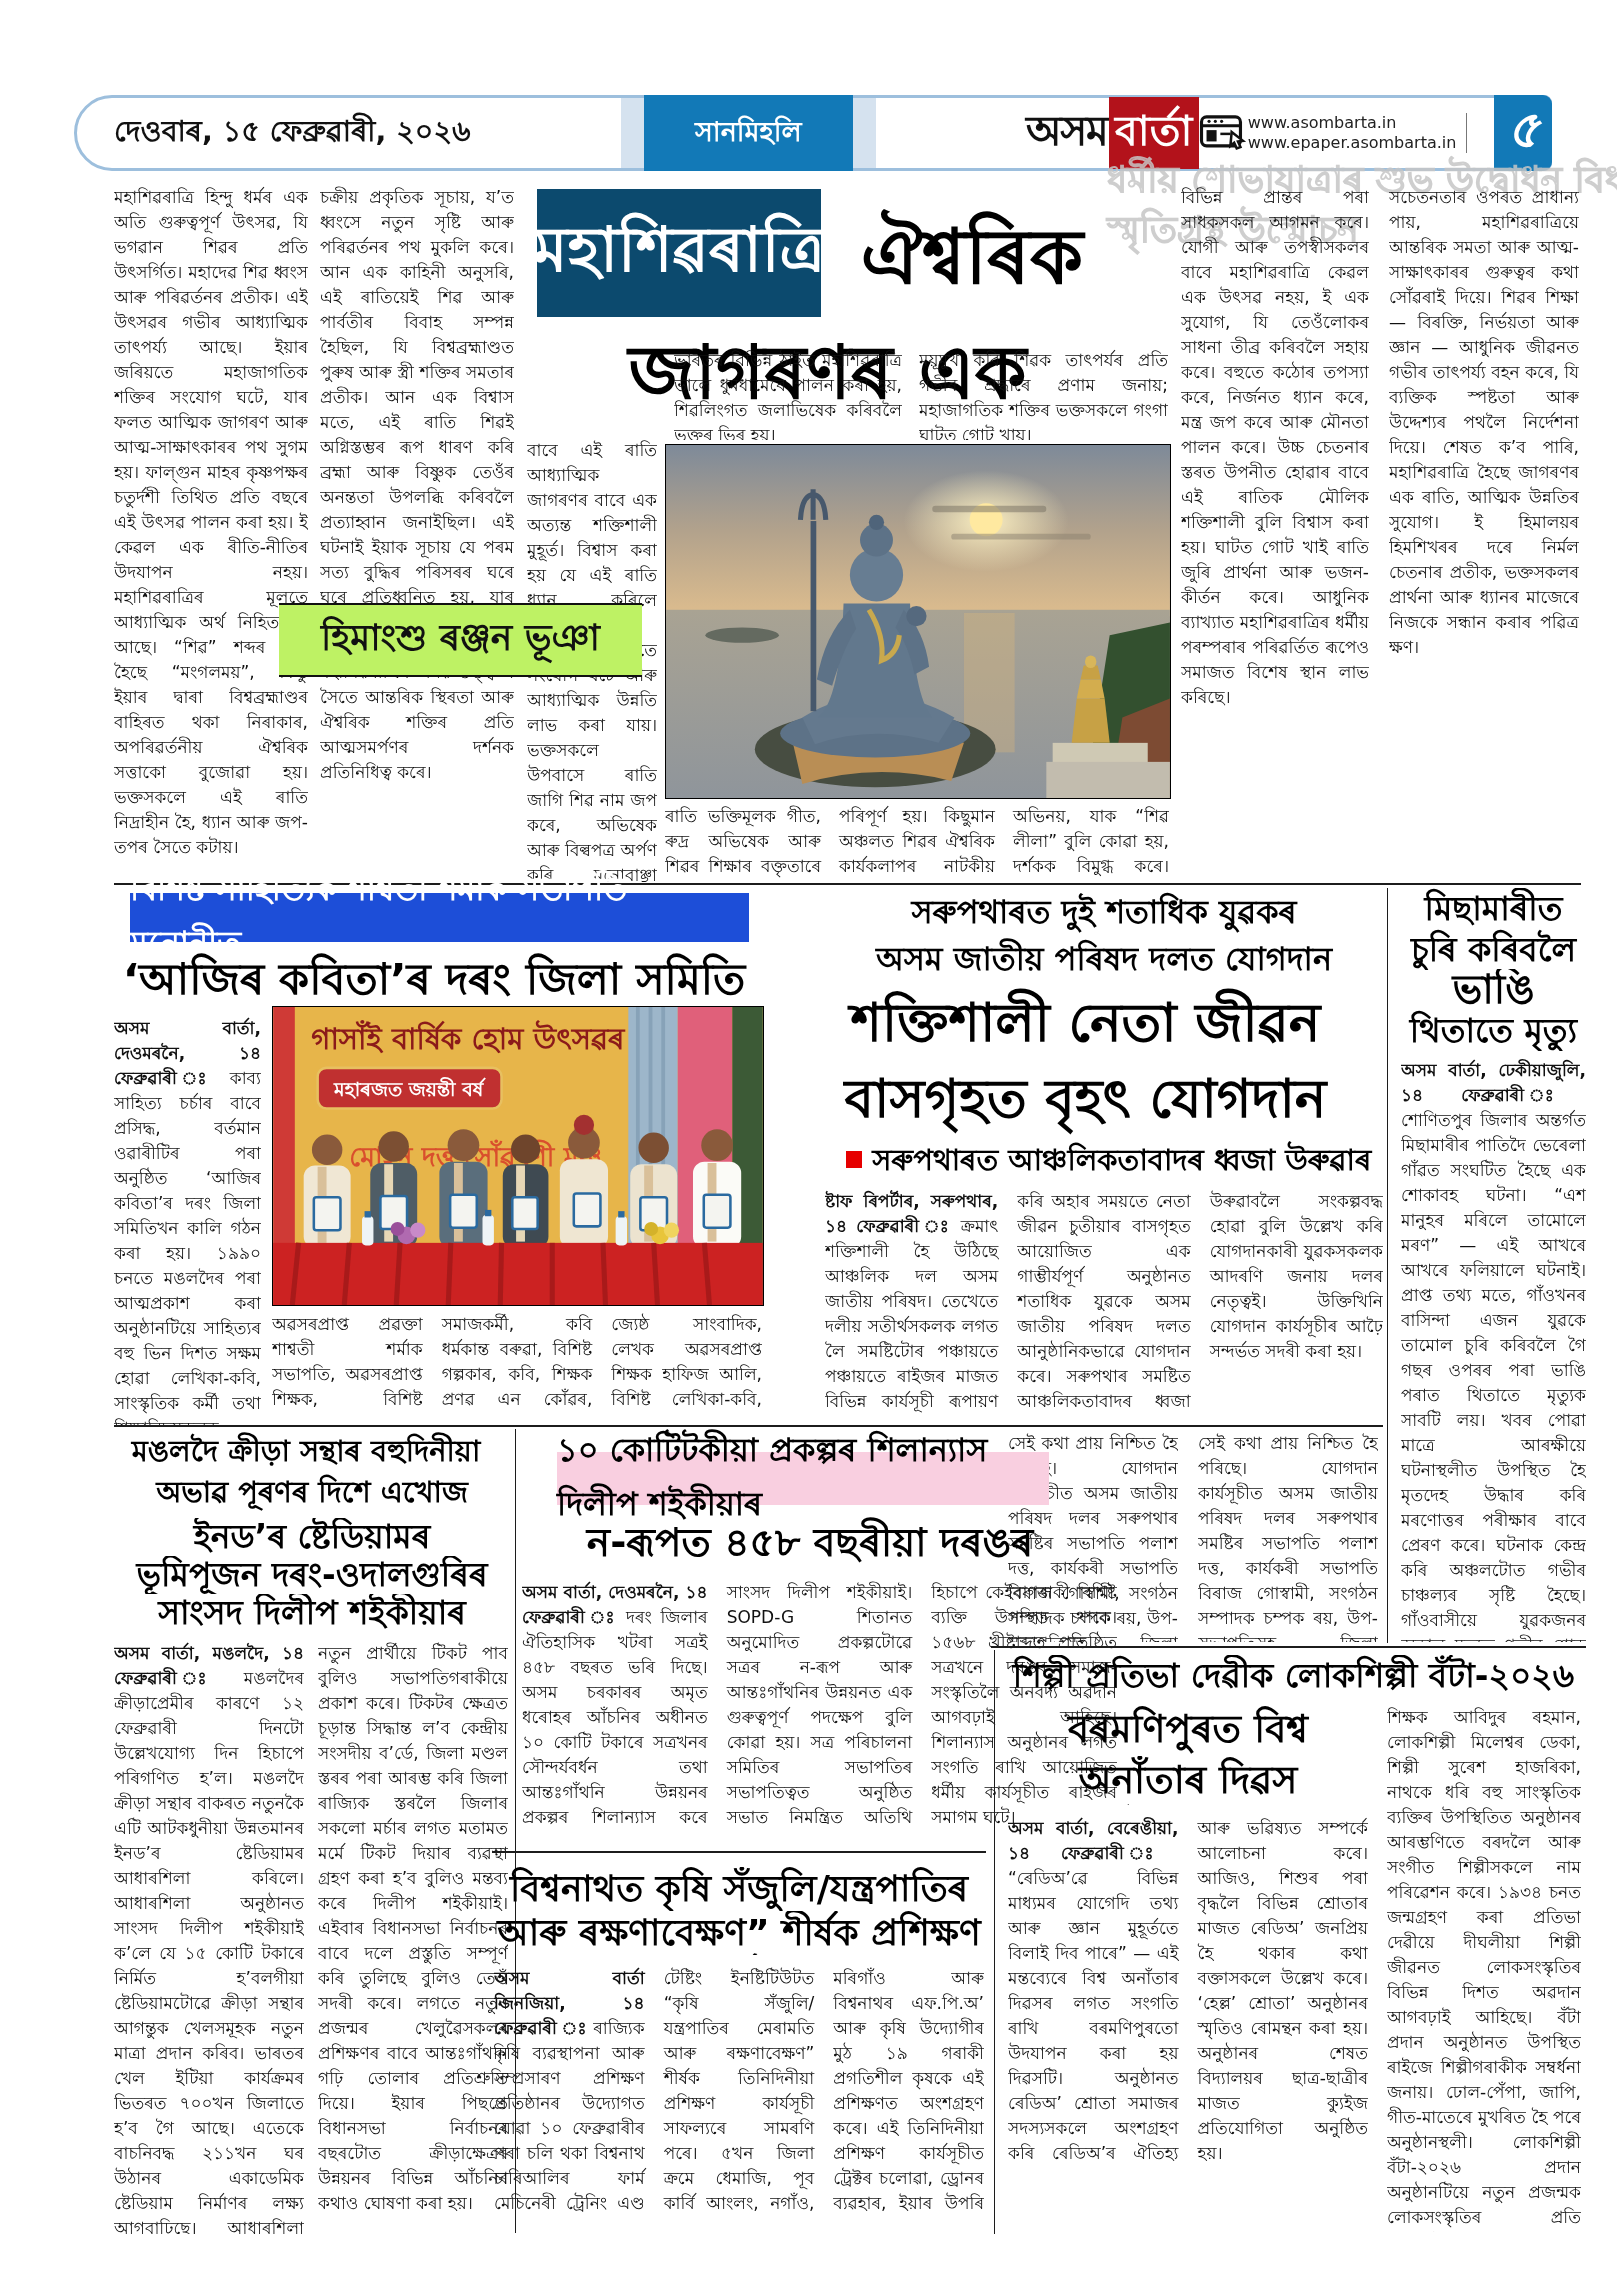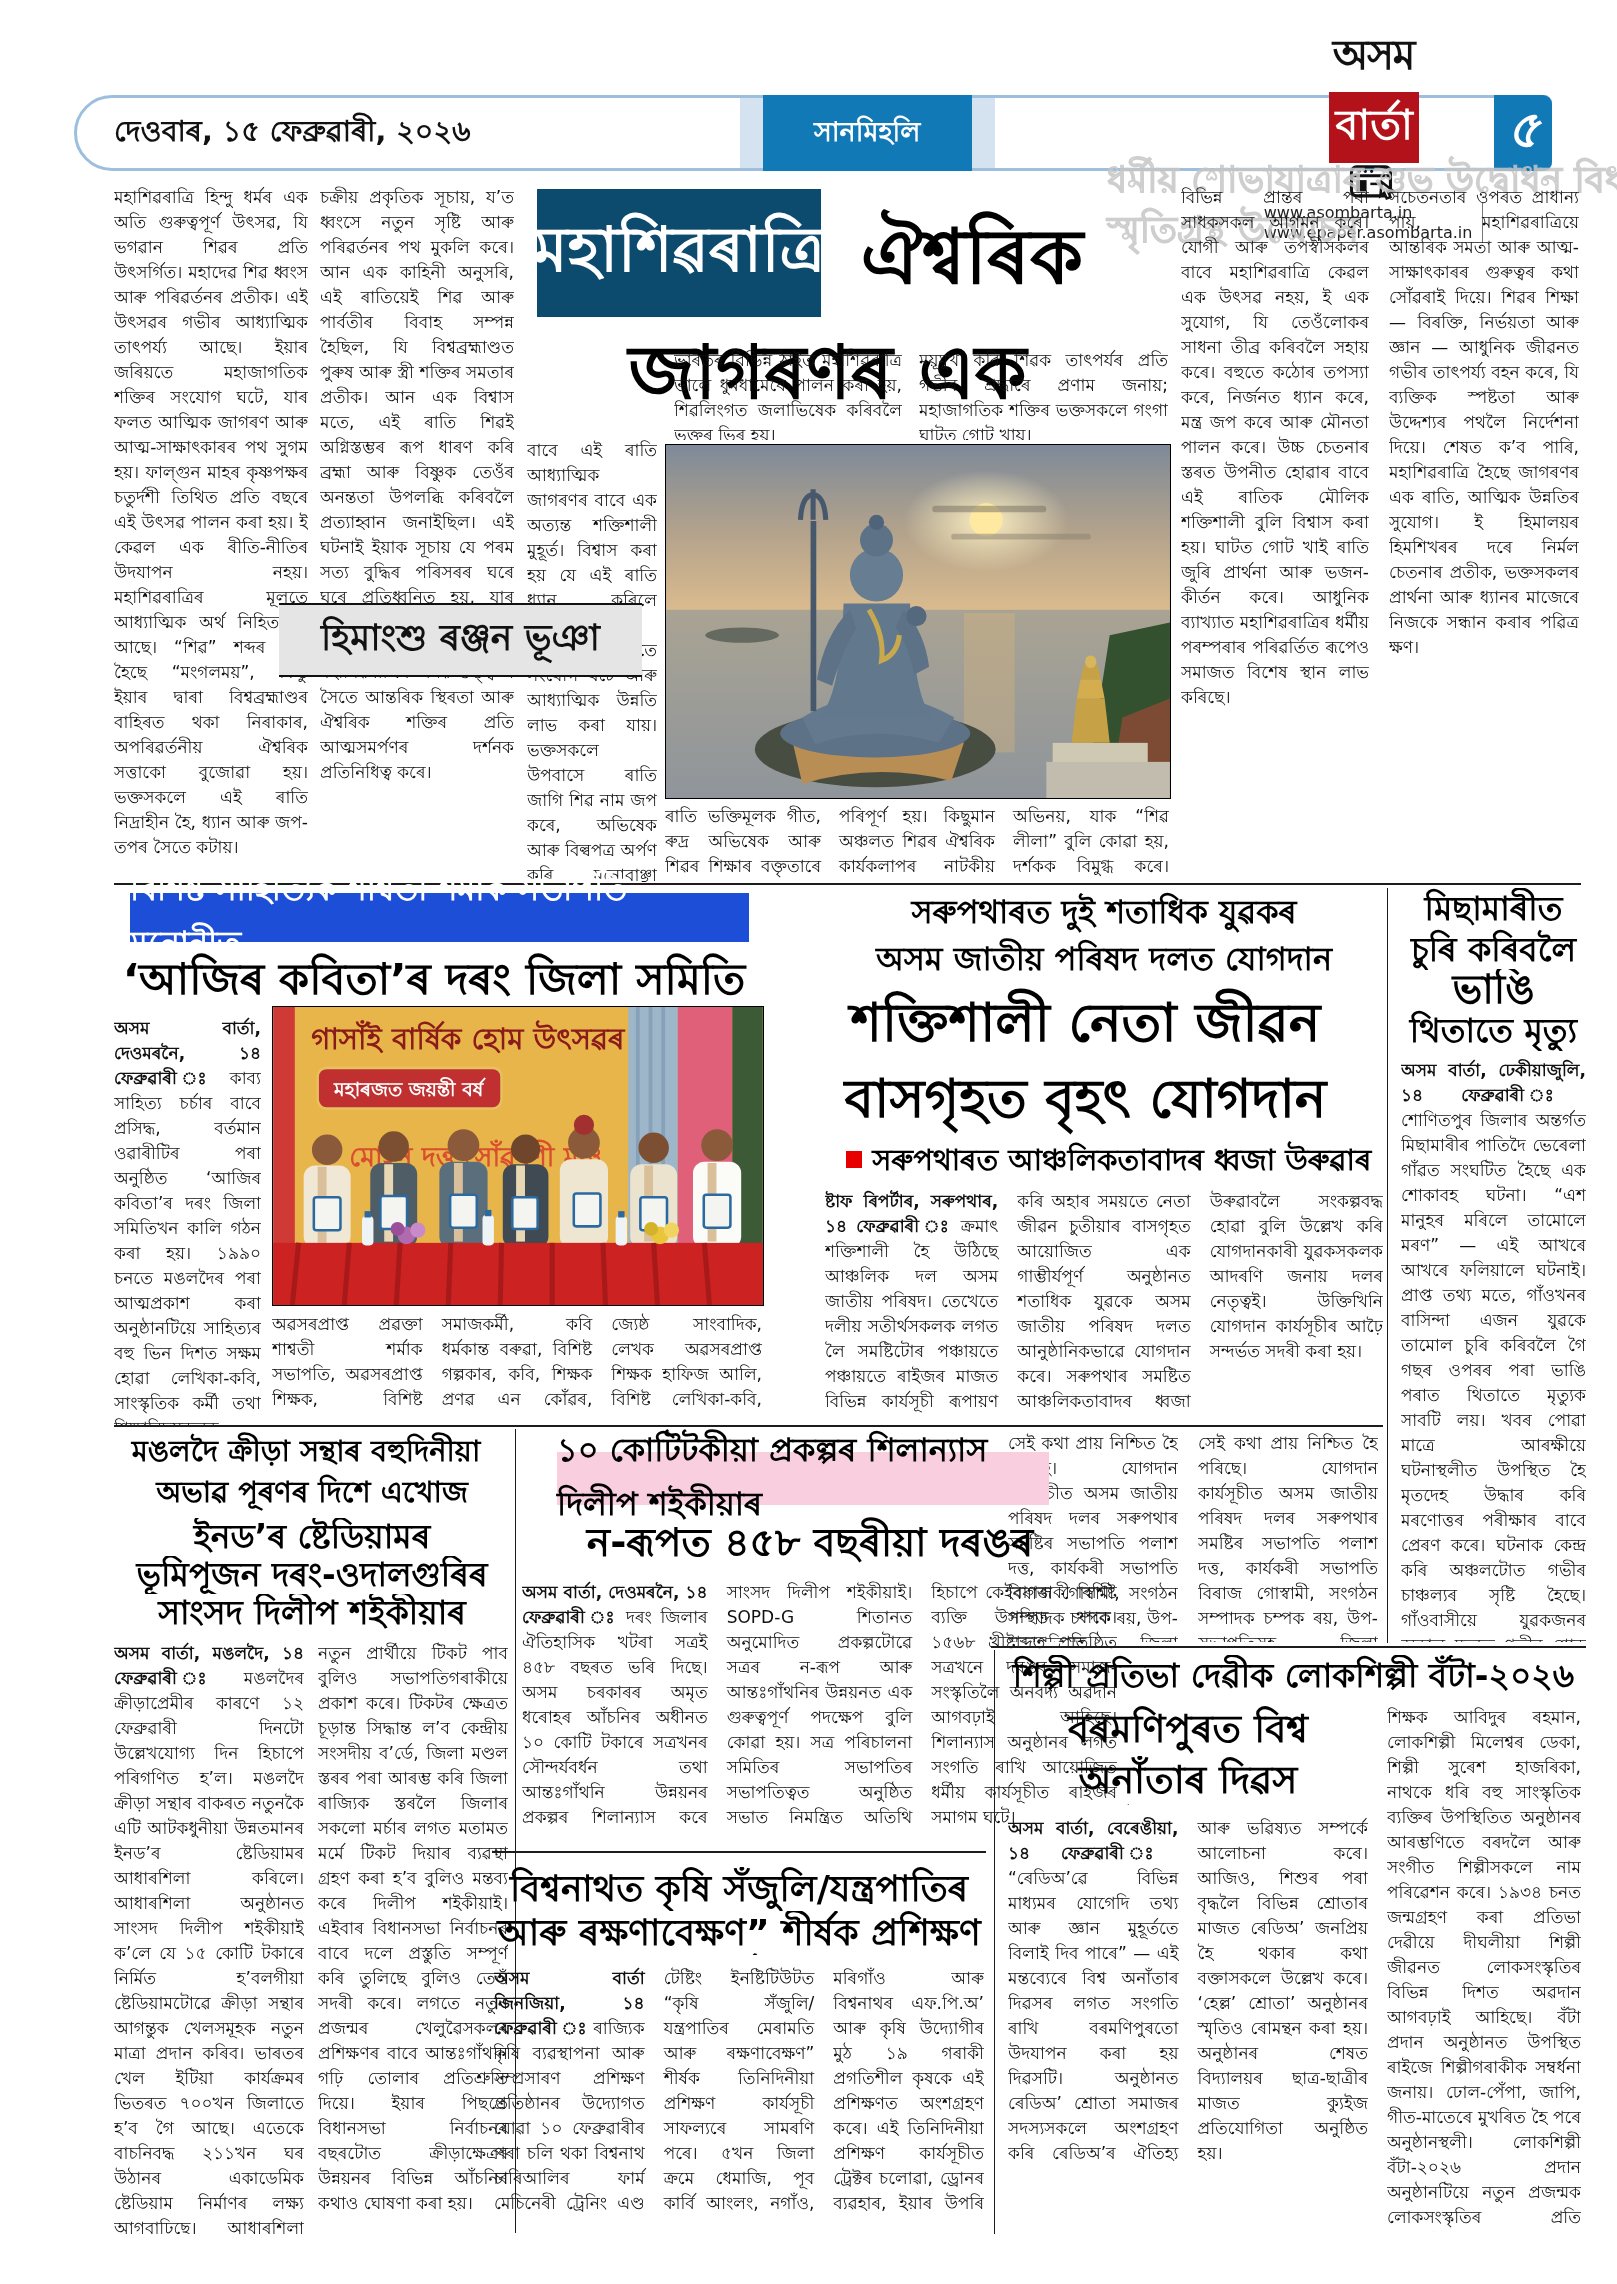--- a/index.html
+++ b/index.html
@@ -7,39 +7,39 @@
         font-family:"DejaVu Sans","Liberation Sans",sans-serif;color:#111;padding-left:41px;}
   .abs{position:absolute;}
   
   .hdr{left:74px;top:95px;width:1478px;height:76px;border:3.2px solid #9dbfdd;
        border-radius:44px 9px 9px 44px;background:#fff;display:flex;align-items:center;box-sizing:border-box;}
   .hdr-date{padding-left:37px;font-size:28.6px;font-weight:bold;white-space:nowrap;}
   .hdr-spacer{flex:1;}
   .hdr-side{width:23px;height:100%;background:#d5e2ef;}
   .hdr-section{width:209px;height:76px;margin:-3.2px 0;background:#1279b7;color:#fff;display:flex;
        align-items:center;justify-content:center;font-size:27px;font-weight:bold;}
-  .masthead{display:flex;align-items:center;margin-right:7px;flex-direction:column;}
+  .masthead{display:flex;align-items:center;margin-right:23px;}
   .mast-black{font-size:41px;font-weight:900;letter-spacing:-1.3px;}
   .mast-red{font-size:41px;font-weight:900;color:#fff;background:#b3121b;padding:1.3px 6.3px;margin-left:1.3px;}
   .urls{display:flex;flex-direction:column;font-size:16px;line-height:20px;color:#222;border-right:1.3px solid #777;
         padding-right:10px;margin-right:0;}
   .pagebox{width:58px;height:76px;margin:-3.2px -3.2px -3.2px 3.8px;background:#1279b7;color:#fff;display:flex;
         align-items:center;justify-content:center;font-size:51px;font-weight:bold;border-radius:0 9px 9px 0;font-style:italic;}
   
   .col{position:absolute;font-size:17px;line-height:25px;text-align:justify;overflow:hidden;word-break:break-word;}
   .lead-b{font-weight:bold;}
   .cols3{column-count:3;column-gap:19px;}
   .cols2{column-count:2;column-gap:19px;}
   .hl{position:absolute;font-weight:bold;color:#000;text-align:center;overflow:hidden;}
   .hr{position:absolute;height:1.9px;background:#1c1c1c;}
   .vr{position:absolute;width:1.3px;background:#1c1c1c;}
   .navybox{position:absolute;background:#0c4a6e;color:#fff;display:flex;align-items:center;justify-content:center;}
   .redband{position:absolute;background:#1d4ed8;color:#fff;display:flex;align-items:center;justify-content:center;font-weight:bold;}
   .pinkband{position:absolute;background:#f9cfe0;color:#000;display:flex;align-items:center;justify-content:center;font-weight:bold;}
-  .byline{position:absolute;background:#e5e5e5;border-top:2.5px solid #111;border-bottom:2.5px solid #111;
+  .byline{position:absolute;background:#bef264;border-top:2.5px solid #111;border-bottom:2.5px solid #111;
           display:flex;align-items:center;justify-content:center;font-weight:bold;}
   .wm{position:absolute;color:transparent;-webkit-text-stroke:0.8px #c6c6c6;font-weight:bold;opacity:.85;white-space:nowrap;}
   .photo{position:absolute;border:1.9px solid #000;overflow:hidden;background:#888;}
   .sq{display:inline-block;width:16.5px;height:16.5px;background:#e60000;vertical-align:middle;margin:0 10px 5px 10px;}
 </style>
 </head>
 <body>
 
 <div class="page">
 

